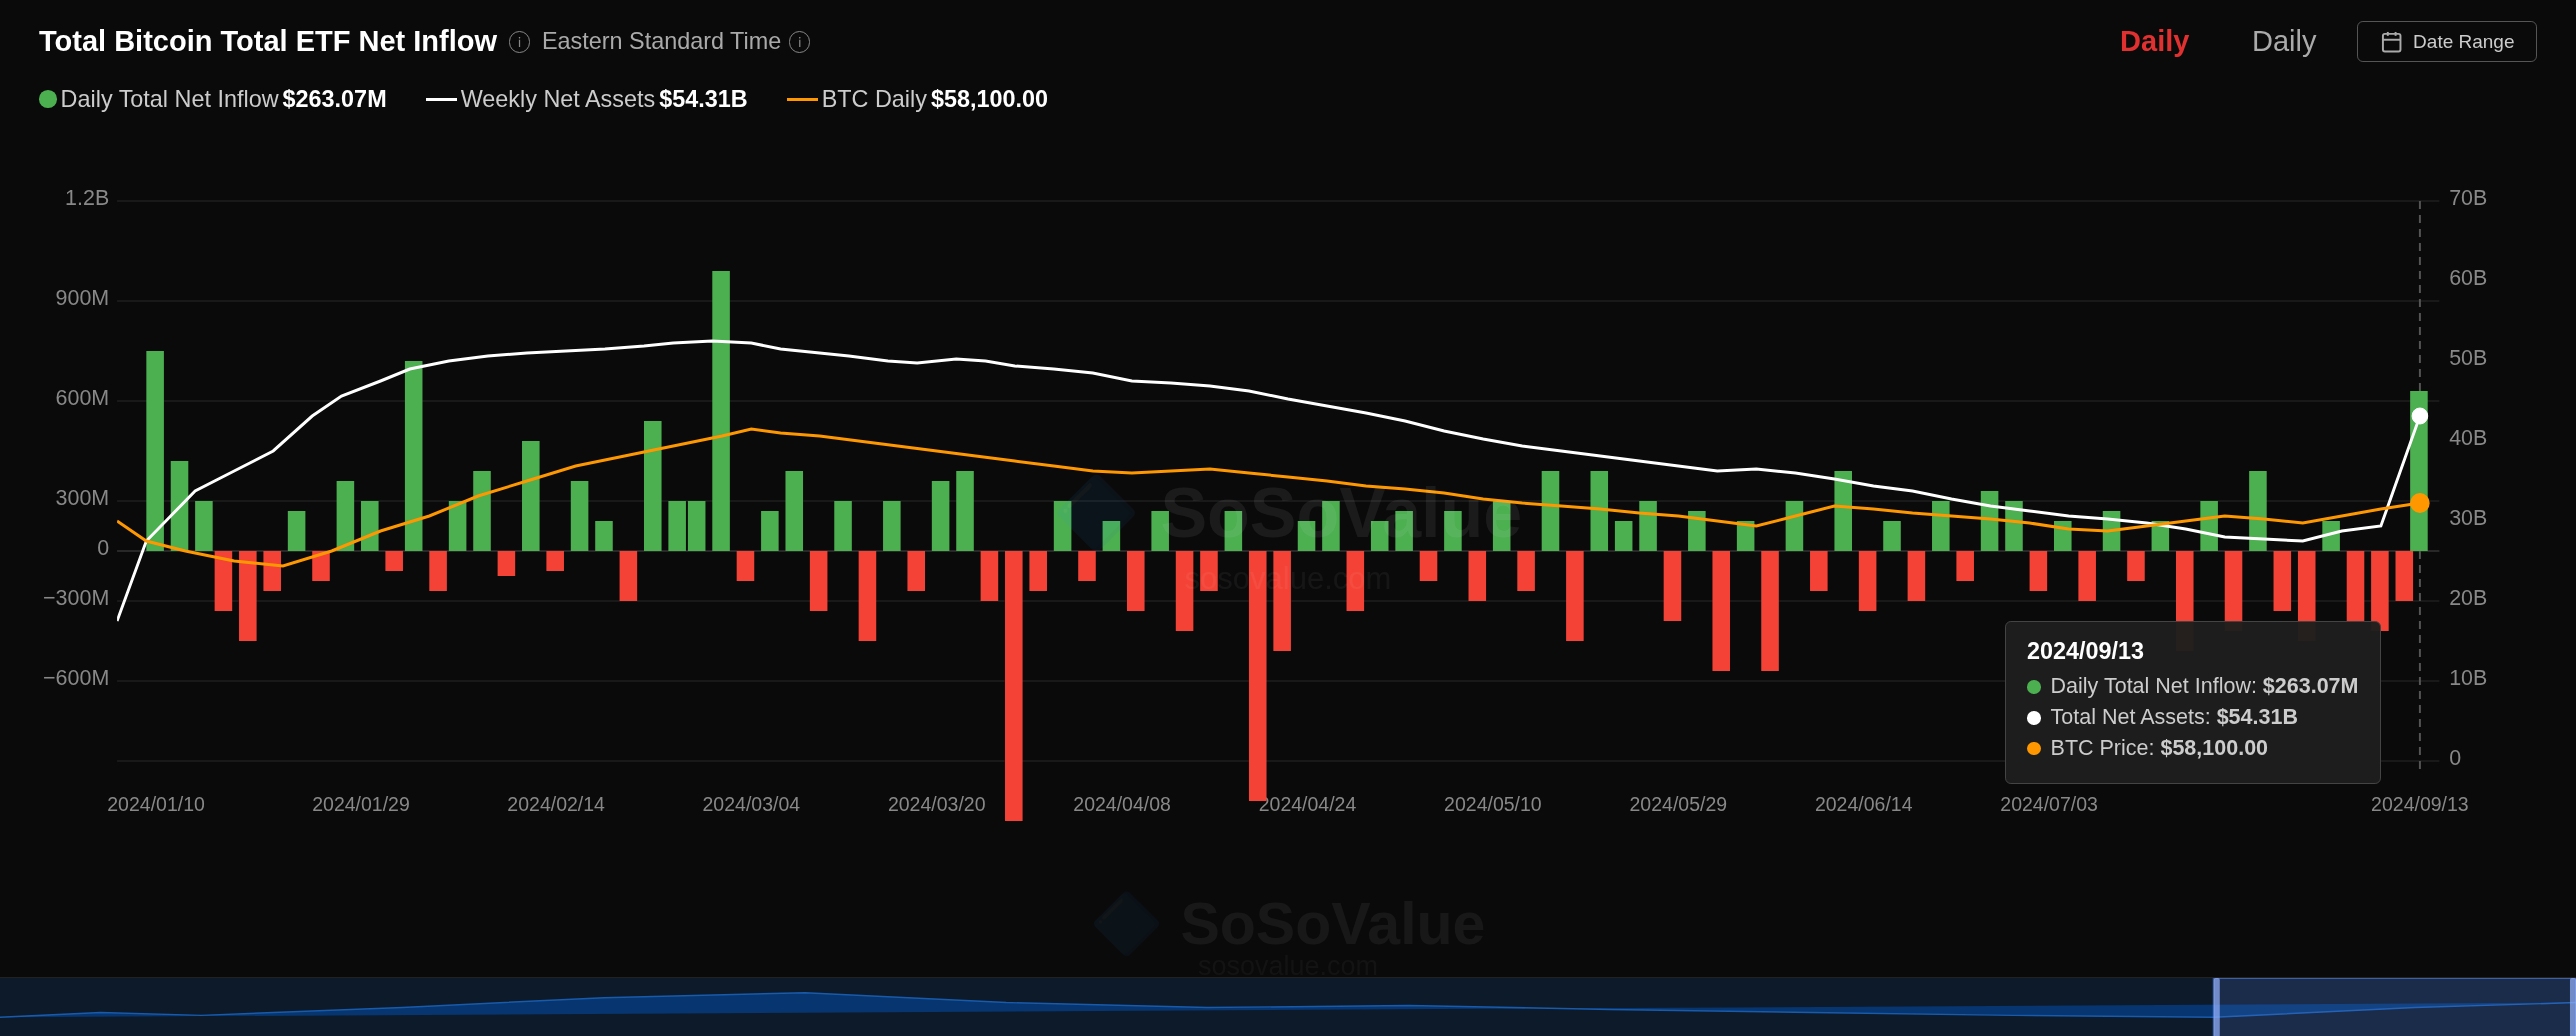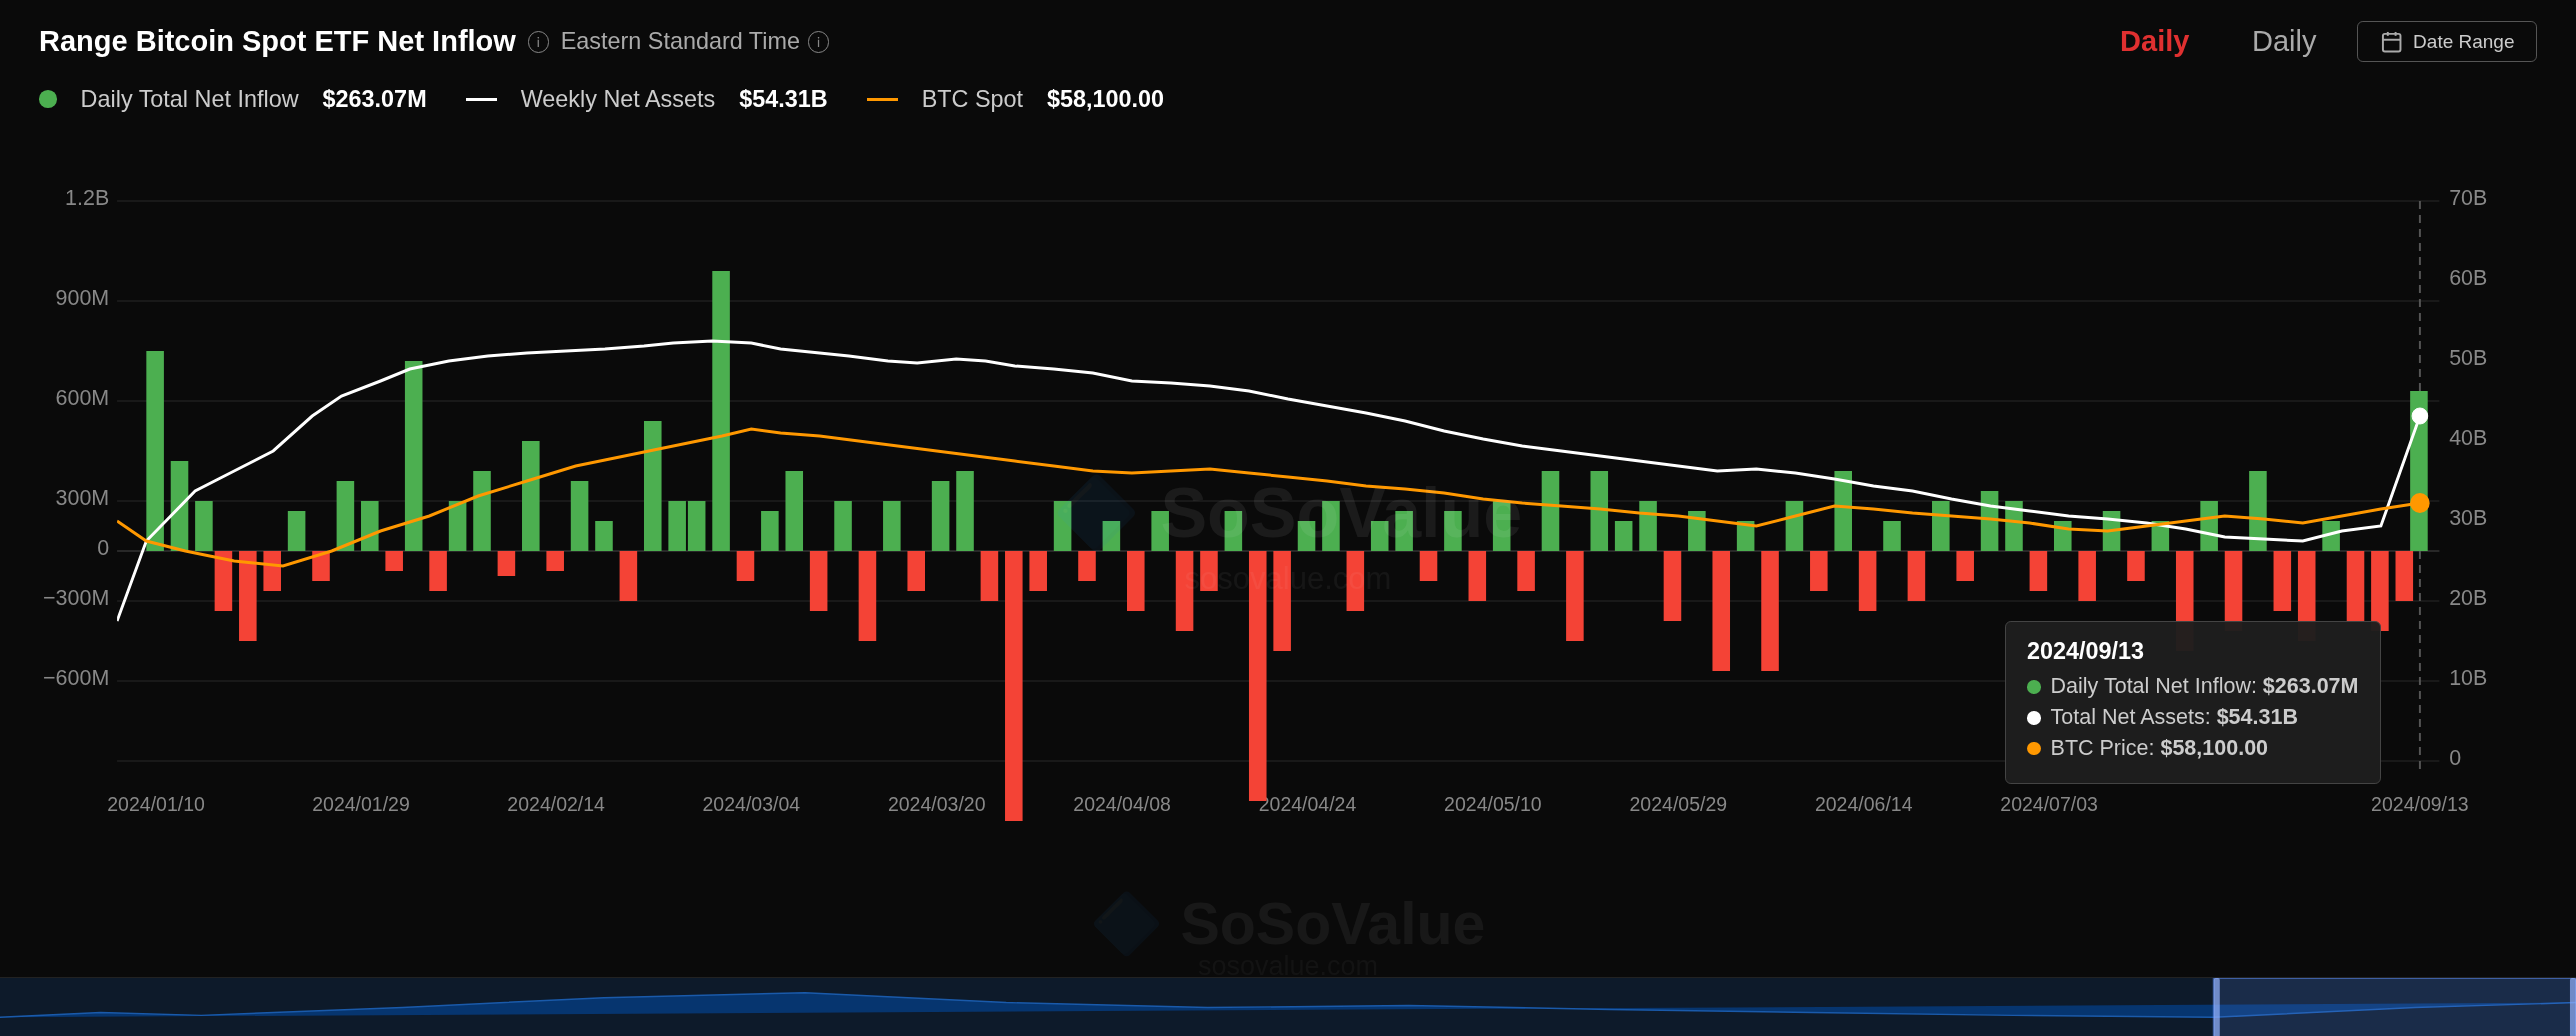--- a/index.html
+++ b/index.html
@@ -80,21 +80,21 @@
     .legend {
       display: flex;
       align-items: center;
       gap: 39px;
       padding: 9.8px 39px 7.8px 39px;
       font-size: 23.4px;
     }
     .legend-item {
       display: flex;
       align-items: center;
-      gap: 24px;
+      gap: 4px;
     }
     .legend-dot {
       width: 17.6px;
       height: 17.6px;
       border-radius: 50%;
       flex-shrink: 0;
     }
     .legend-line {
       width: 31px;
       height: 2.9px;
@@ -178,21 +178,21 @@
       height: 59px;
       background: #0d1a2a;
       border-top: 1px solid #222;
     }
   </style>
 </head>
 <body>
 
 <div class="header">
   <div class="header-left">
-    <span class="title">Range Bitcoin Spot ETF Net Inflow</span>
+    <span class="title">Total Bitcoin Total ETF Net Inflow</span>
     <span class="info-icon">ℹ</span>
     <span class="timezone">
       <span>Eastern Standard Time</span>
       <span class="info-icon">ℹ</span>
     </span>
   </div>
   <div class="header-right">
     <button class="time-btn active">Daily</button>
     <button class="time-btn">Daily</button>
     <button class="date-range-btn">
@@ -213,21 +213,21 @@
     <span class="legend-label">Daily Total Net Inflow</span>
     <span class="legend-value">$263.07M</span>
   </div>
   <div class="legend-item">
     <div class="legend-line" style="background:#fff;"></div>
     <span class="legend-label">Weekly Net Assets</span>
     <span class="legend-value">$54.31B</span>
   </div>
   <div class="legend-item">
     <div class="legend-line" style="background:#ff9800;"></div>
-    <span class="legend-label">BTC Spot</span>
+    <span class="legend-label">BTC Daily</span>
     <span class="legend-value">$58,100.00</span>
   </div>
 </div>
 
 <div class="chart-area">
   <div class="watermark">
     🔷 SoSoValue
   </div>
   <div class="watermark2">sosovalue.com</div>
 

